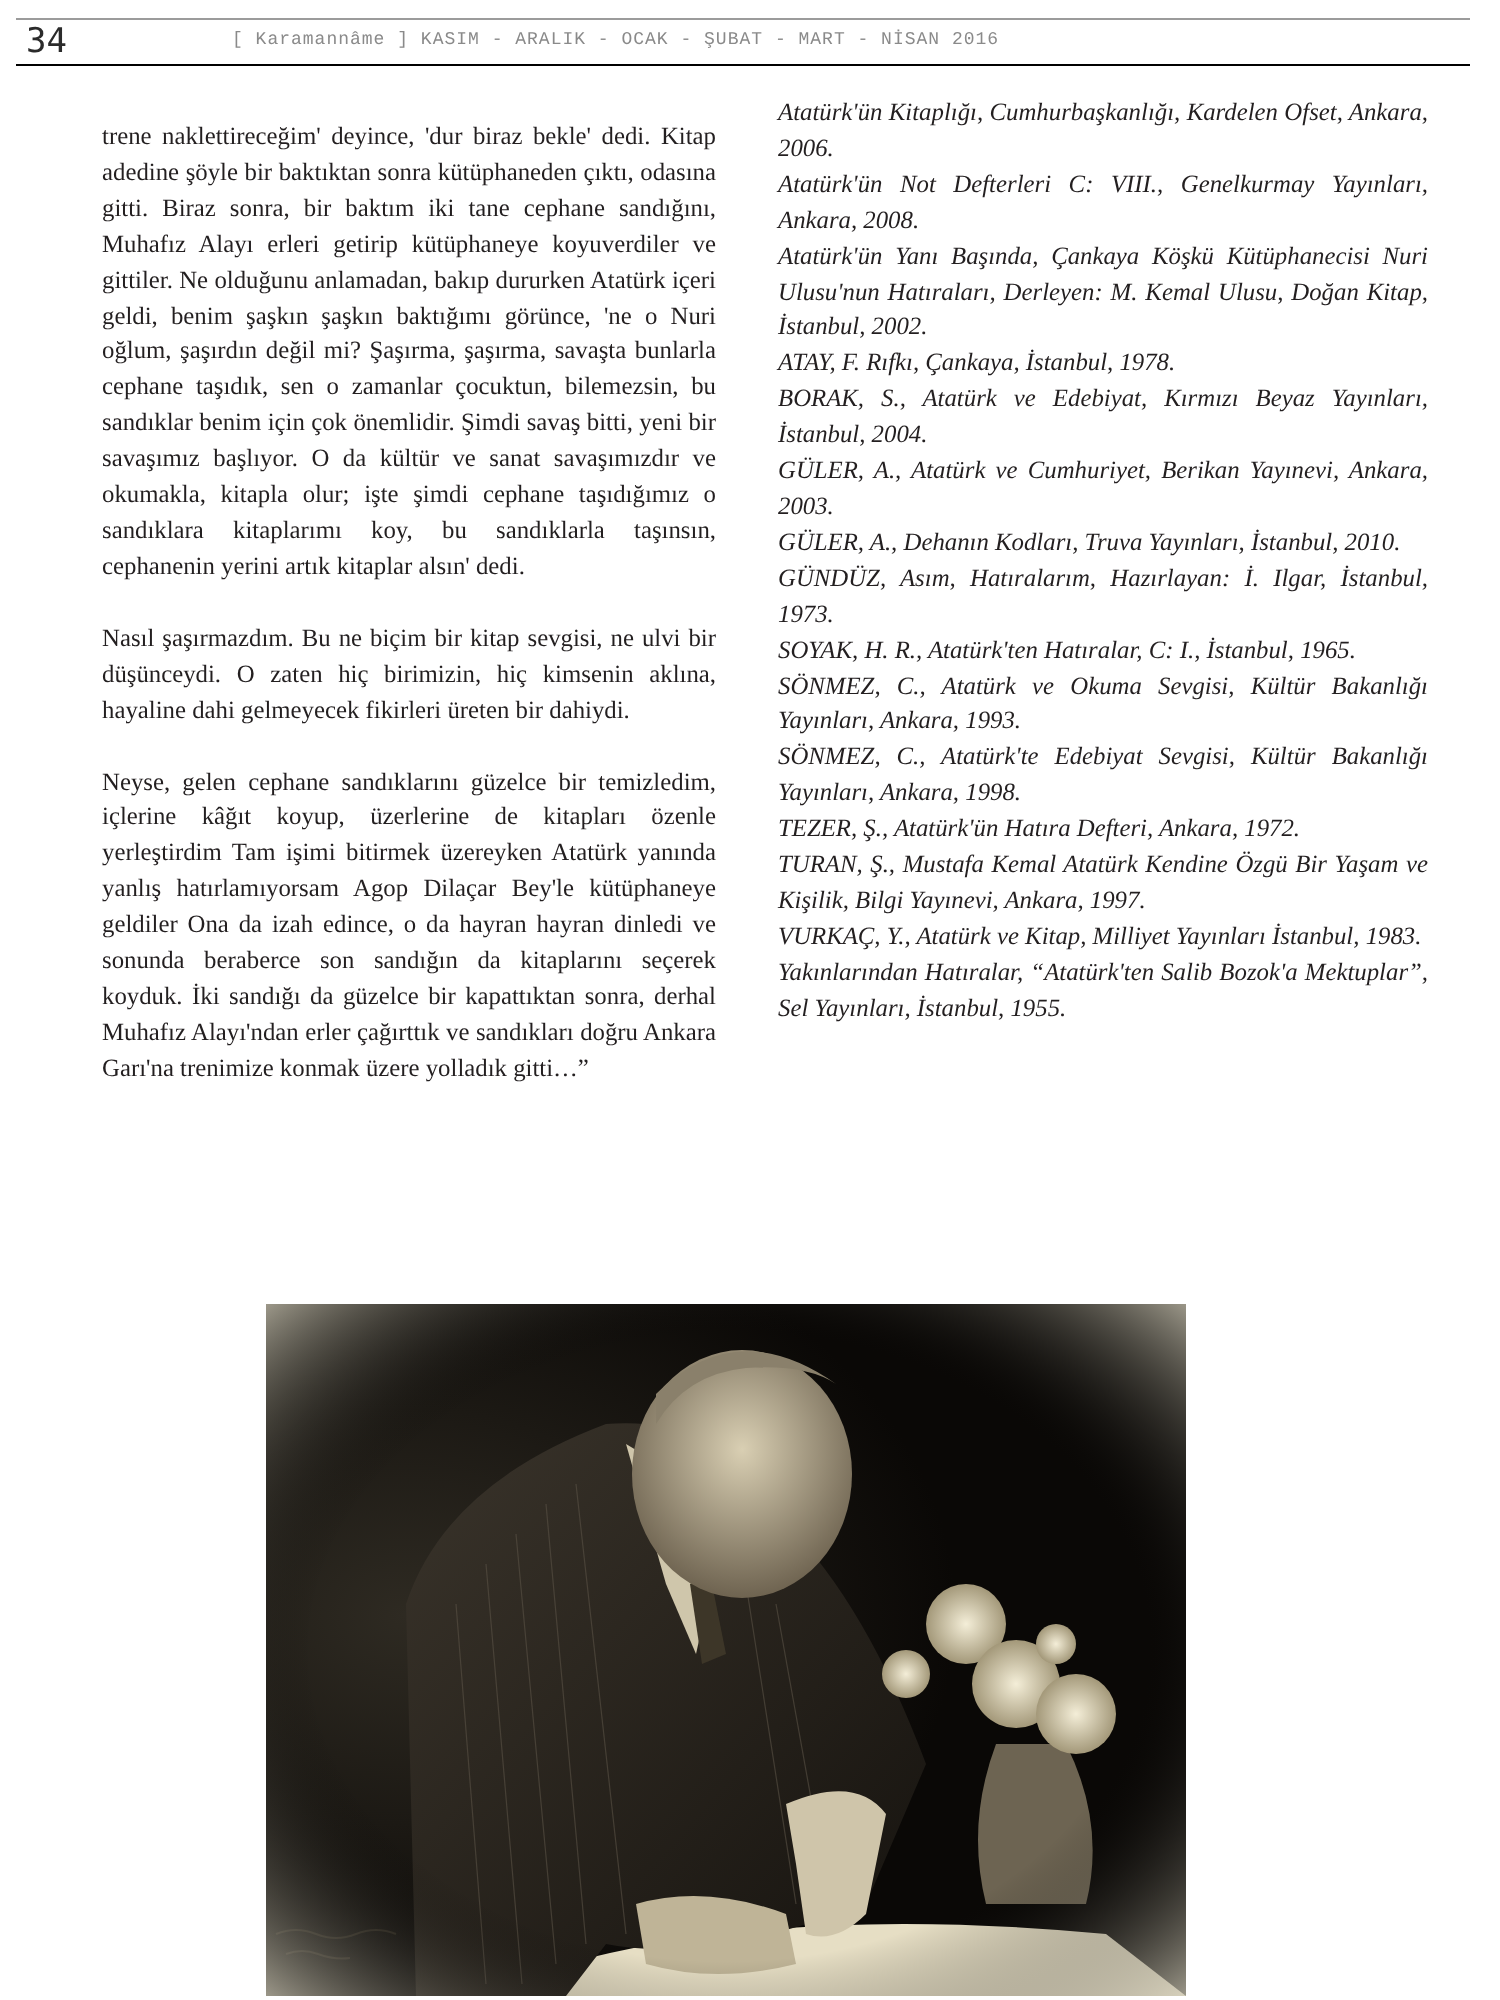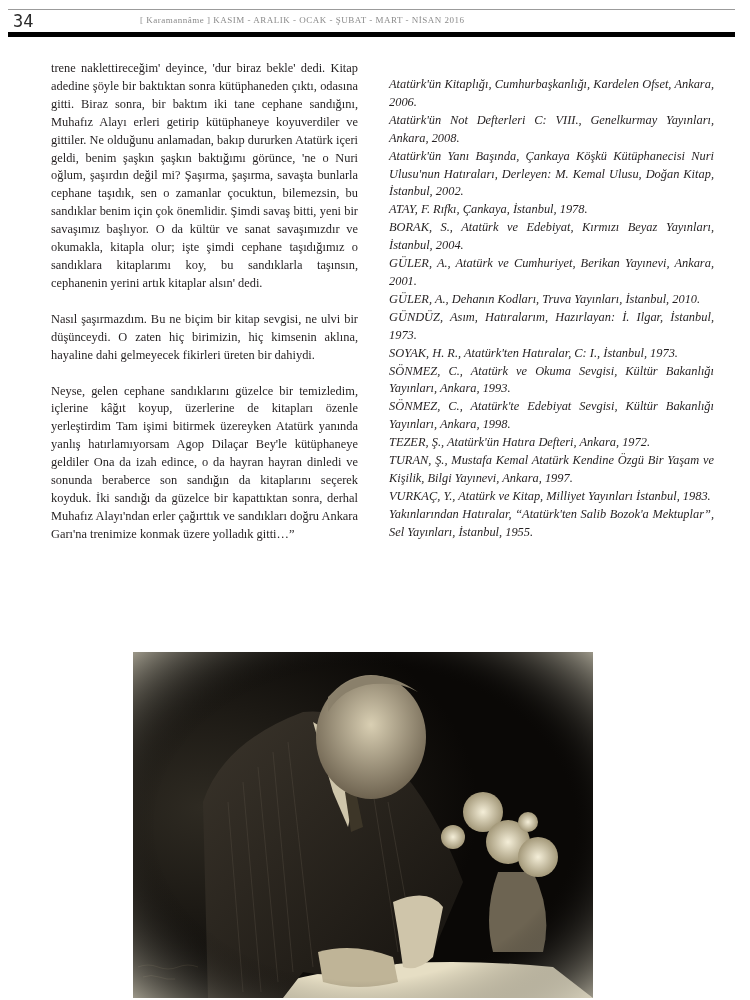--- a/index.html
+++ b/index.html
@@ -1,27 +1,27 @@
 <!DOCTYPE html>
 <html><head>
   <meta charset="utf-8">
   <style>
     html, body { margin:0; padding:0; background:#ffffff; }
     body { width:750px; height:1000px; position:relative; overflow:hidden;
            font-family:"Liberation Serif","DejaVu Serif",serif; color:#231f20; }
     .header { position:absolute; left:8px; top:9px; width:727px; height:22px;
-              border-top:1px solid #9b9b9b; border-bottom:5px solid #000000; }
+              border-top:1px solid #9b9b9b; border-bottom:1px solid #000000; }
     .page-num { position:absolute; left:5px; top:1px; font-family:"DejaVu Sans Mono","Liberation Mono",monospace;
                 font-size:17px; color:#2b2b2b; letter-spacing:0px; }
-    .running { position:absolute; left:108px; top:5px; font-family:Liberation Serif, serif;
-               font-size:9px; color:#8a8a8a; letter-spacing:0.5px; white-space:nowrap;margin-left:24px; }
+    .running { position:absolute; left:108px; top:5px; font-family:Liberation Mono, monospace;
+               font-size:9px; color:#8a8a8a; letter-spacing:0.5px; white-space:nowrap; }
     .col-left { position:absolute; left:51px; top:60px; width:307px;
                 font-size:12.4px; line-height:17.9px; text-align:justify; }
     .col-left p { margin:0 0 18px 0; }
-    .col-right { position:absolute; left:389px; top:76px; width:325px;
+    .col-right { position:absolute; left:389px; top:48px; width:325px;
                  font-size:12.4px; line-height:17.9px; font-style:italic; text-align:justify; }
     .col-right .ref { margin:0; }
     .photo { position:absolute; left:133px; top:652px; width:460px; height:346px; overflow:hidden;
              background:#0a0806; }
     .photo svg { display:block; width:100%; height:100%; }
   </style>
 </head>
 <body>
 
 <div class="header">
@@ -34,24 +34,24 @@
   <p>Nasıl şaşırmazdım. Bu ne biçim bir kitap sevgisi, ne ulvi bir düşünceydi. O zaten hiç birimizin, hiç kimsenin aklına, hayaline dahi gelmeyecek fikirleri üreten bir dahiydi.</p>
   <p>Neyse, gelen cephane sandıklarını güzelce bir temizledim, içlerine kâğıt koyup, üzerlerine de kitapları özenle yerleştirdim Tam işimi bitirmek üzereyken Atatürk yanında yanlış hatırlamıyorsam Agop Dilaçar Bey'le kütüphaneye geldiler Ona da izah edince, o da hayran hayran dinledi ve sonunda beraberce son sandığın da kitaplarını seçerek koyduk. İki sandığı da güzelce bir kapattıktan sonra, derhal Muhafız Alayı'ndan erler çağırttık ve sandıkları doğru Ankara Garı'na trenimize konmak üzere yolladık gitti…”</p>
 </div>
 
 <div class="col-right">
   <p class="ref">Atatürk'ün Kitaplığı, Cumhurbaşkanlığı, Kardelen Ofset, Ankara, 2006.</p>
   <p class="ref">Atatürk'ün Not Defterleri C: VIII., Genelkurmay Yayınları, Ankara, 2008.</p>
   <p class="ref">Atatürk'ün Yanı Başında, Çankaya Köşkü Kütüphanecisi Nuri Ulusu'nun Hatıraları, Derleyen: M. Kemal Ulusu, Doğan Kitap, İstanbul, 2002.</p>
   <p class="ref">ATAY, F. Rıfkı, Çankaya, İstanbul, 1978.</p>
   <p class="ref">BORAK, S., Atatürk ve Edebiyat, Kırmızı Beyaz Yayınları, İstanbul, 2004.</p>
-  <p class="ref">GÜLER, A., Atatürk ve Cumhuriyet, Berikan Yayınevi, Ankara, 2001.</p>
+  <p class="ref">GÜLER, A., Atatürk ve Cumhuriyet, Berikan Yayınevi, Ankara, 2003.</p>
   <p class="ref">GÜLER, A., Dehanın Kodları, Truva Yayınları, İstanbul, 2010.</p>
   <p class="ref">GÜNDÜZ, Asım, Hatıralarım, Hazırlayan: İ. Ilgar, İstanbul, 1973.</p>
-  <p class="ref">SOYAK, H. R., Atatürk'ten Hatıralar, C: I., İstanbul, 1973.</p>
+  <p class="ref">SOYAK, H. R., Atatürk'ten Hatıralar, C: I., İstanbul, 1965.</p>
   <p class="ref">SÖNMEZ, C., Atatürk ve Okuma Sevgisi, Kültür Bakanlığı Yayınları, Ankara, 1993.</p>
   <p class="ref">SÖNMEZ, C., Atatürk'te Edebiyat Sevgisi, Kültür Bakanlığı Yayınları, Ankara, 1998.</p>
   <p class="ref">TEZER, Ş., Atatürk'ün Hatıra Defteri, Ankara, 1972.</p>
   <p class="ref">TURAN, Ş., Mustafa Kemal Atatürk Kendine Özgü Bir Yaşam ve Kişilik, Bilgi Yayınevi, Ankara, 1997.</p>
   <p class="ref">VURKAÇ, Y., Atatürk ve Kitap, Milliyet Yayınları İstanbul, 1983.</p>
   <p class="ref">Yakınlarından Hatıralar, “Atatürk'ten Salib Bozok'a Mektuplar”, Sel Yayınları, İstanbul, 1955.</p>
 </div>
 
 <div class="photo" title="Sepia photograph of a man in a pinstripe suit leaning over a table, writing/signing, with a vase of white roses on the right">
   <svg viewBox="0 0 460 346" preserveAspectRatio="none">

